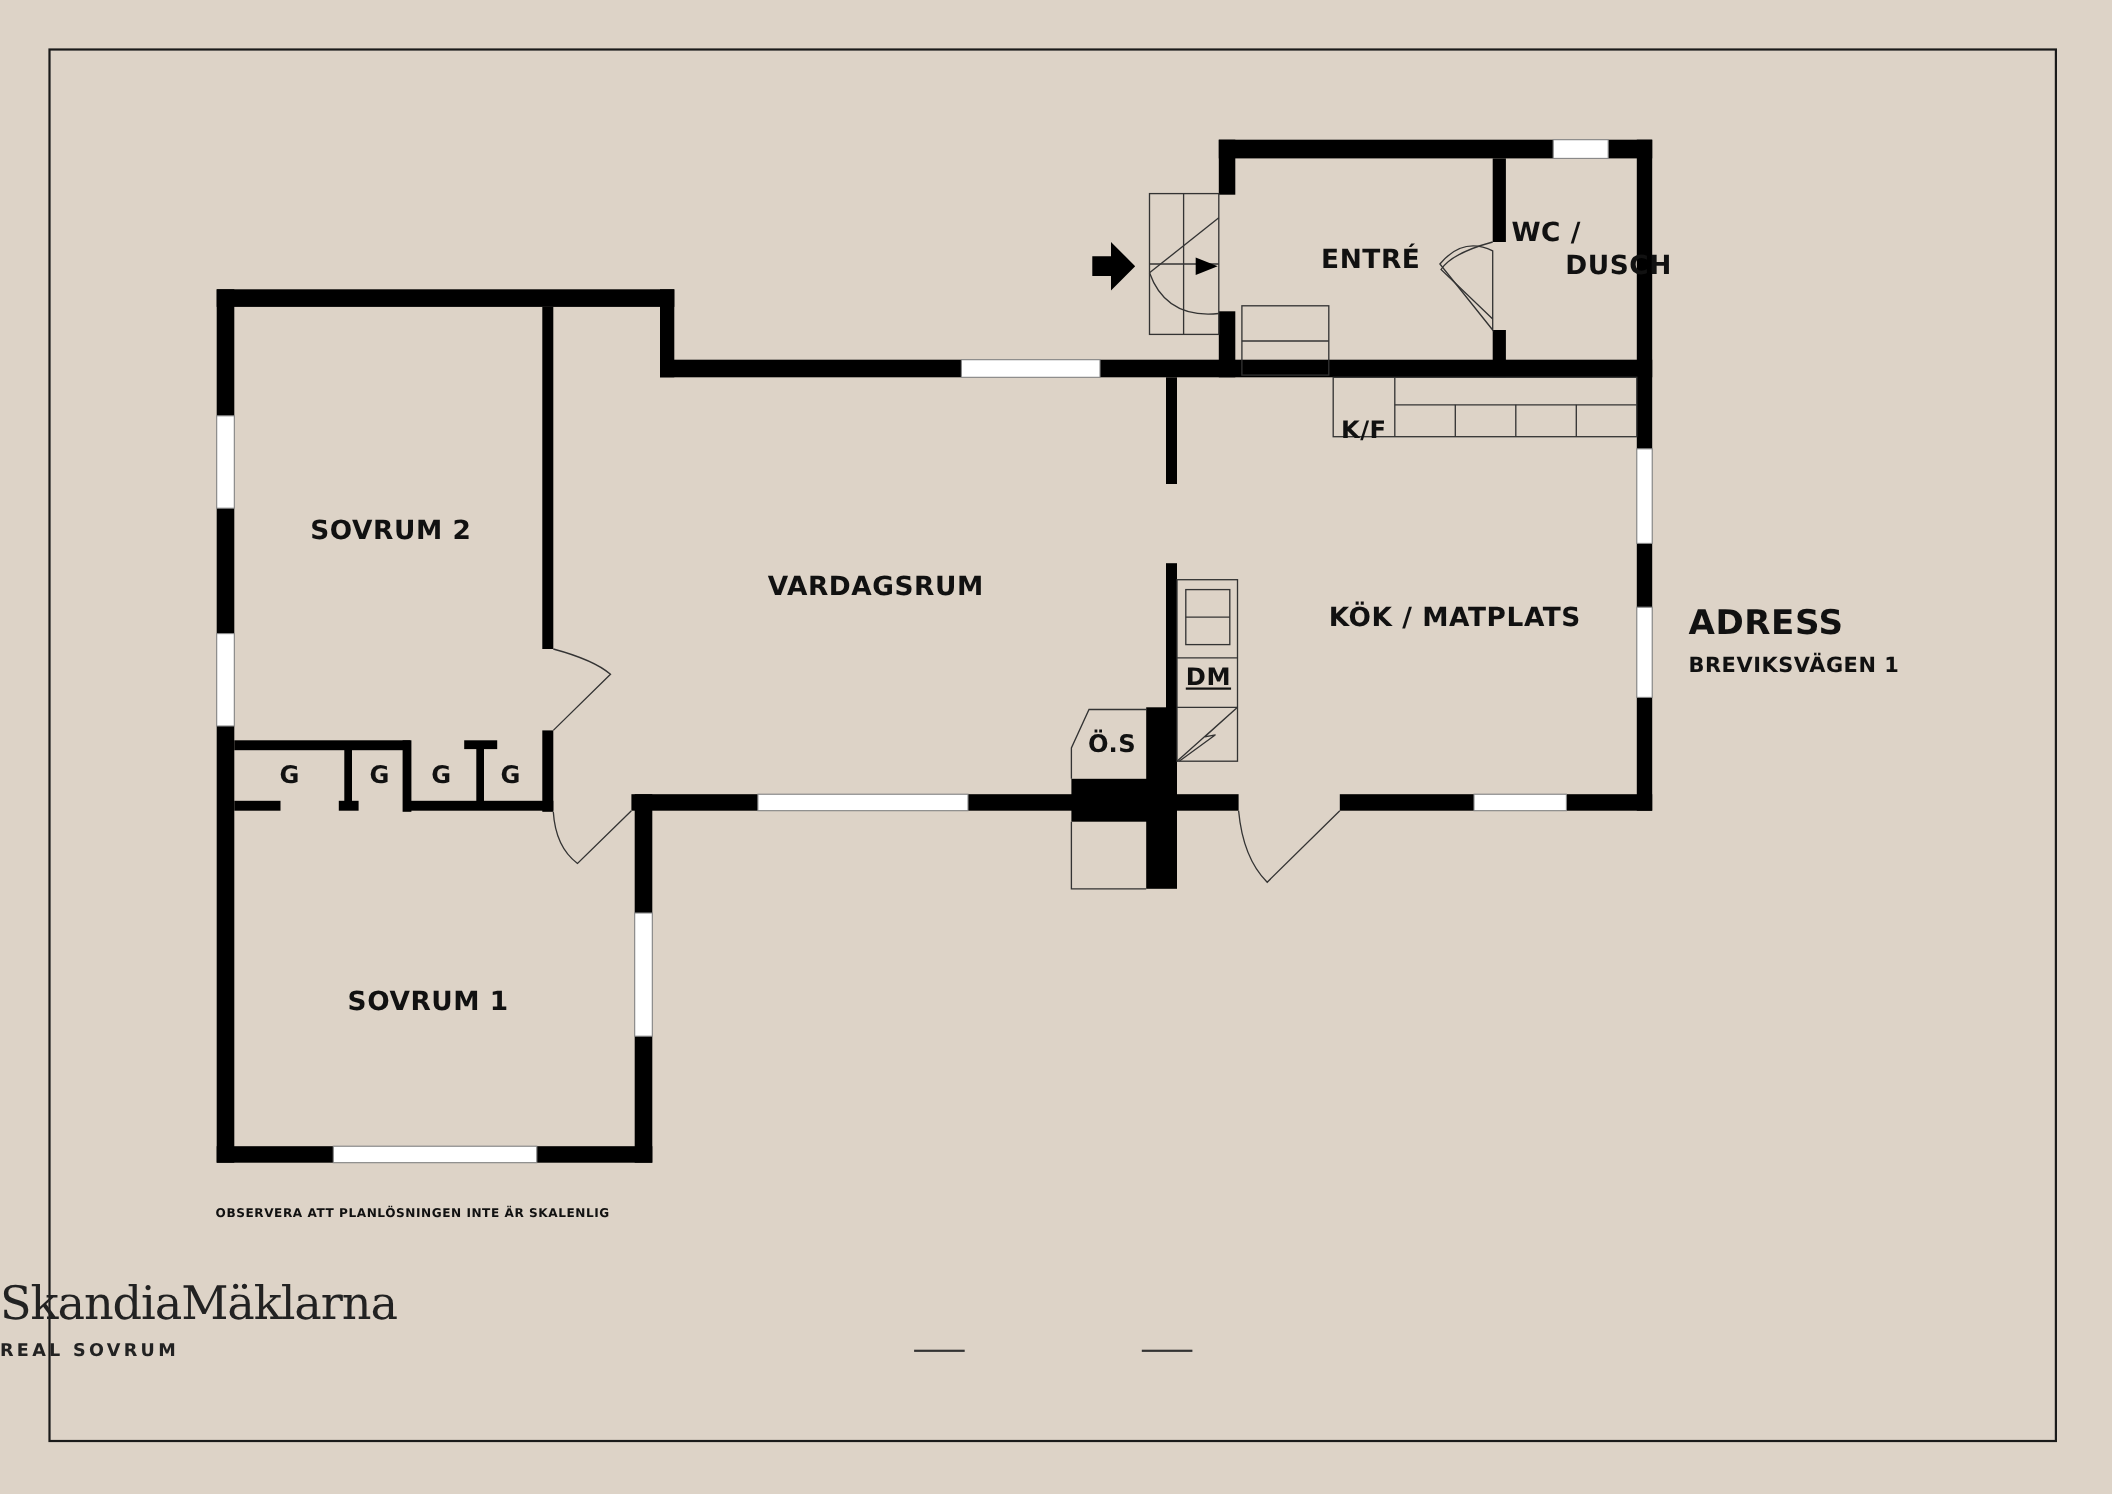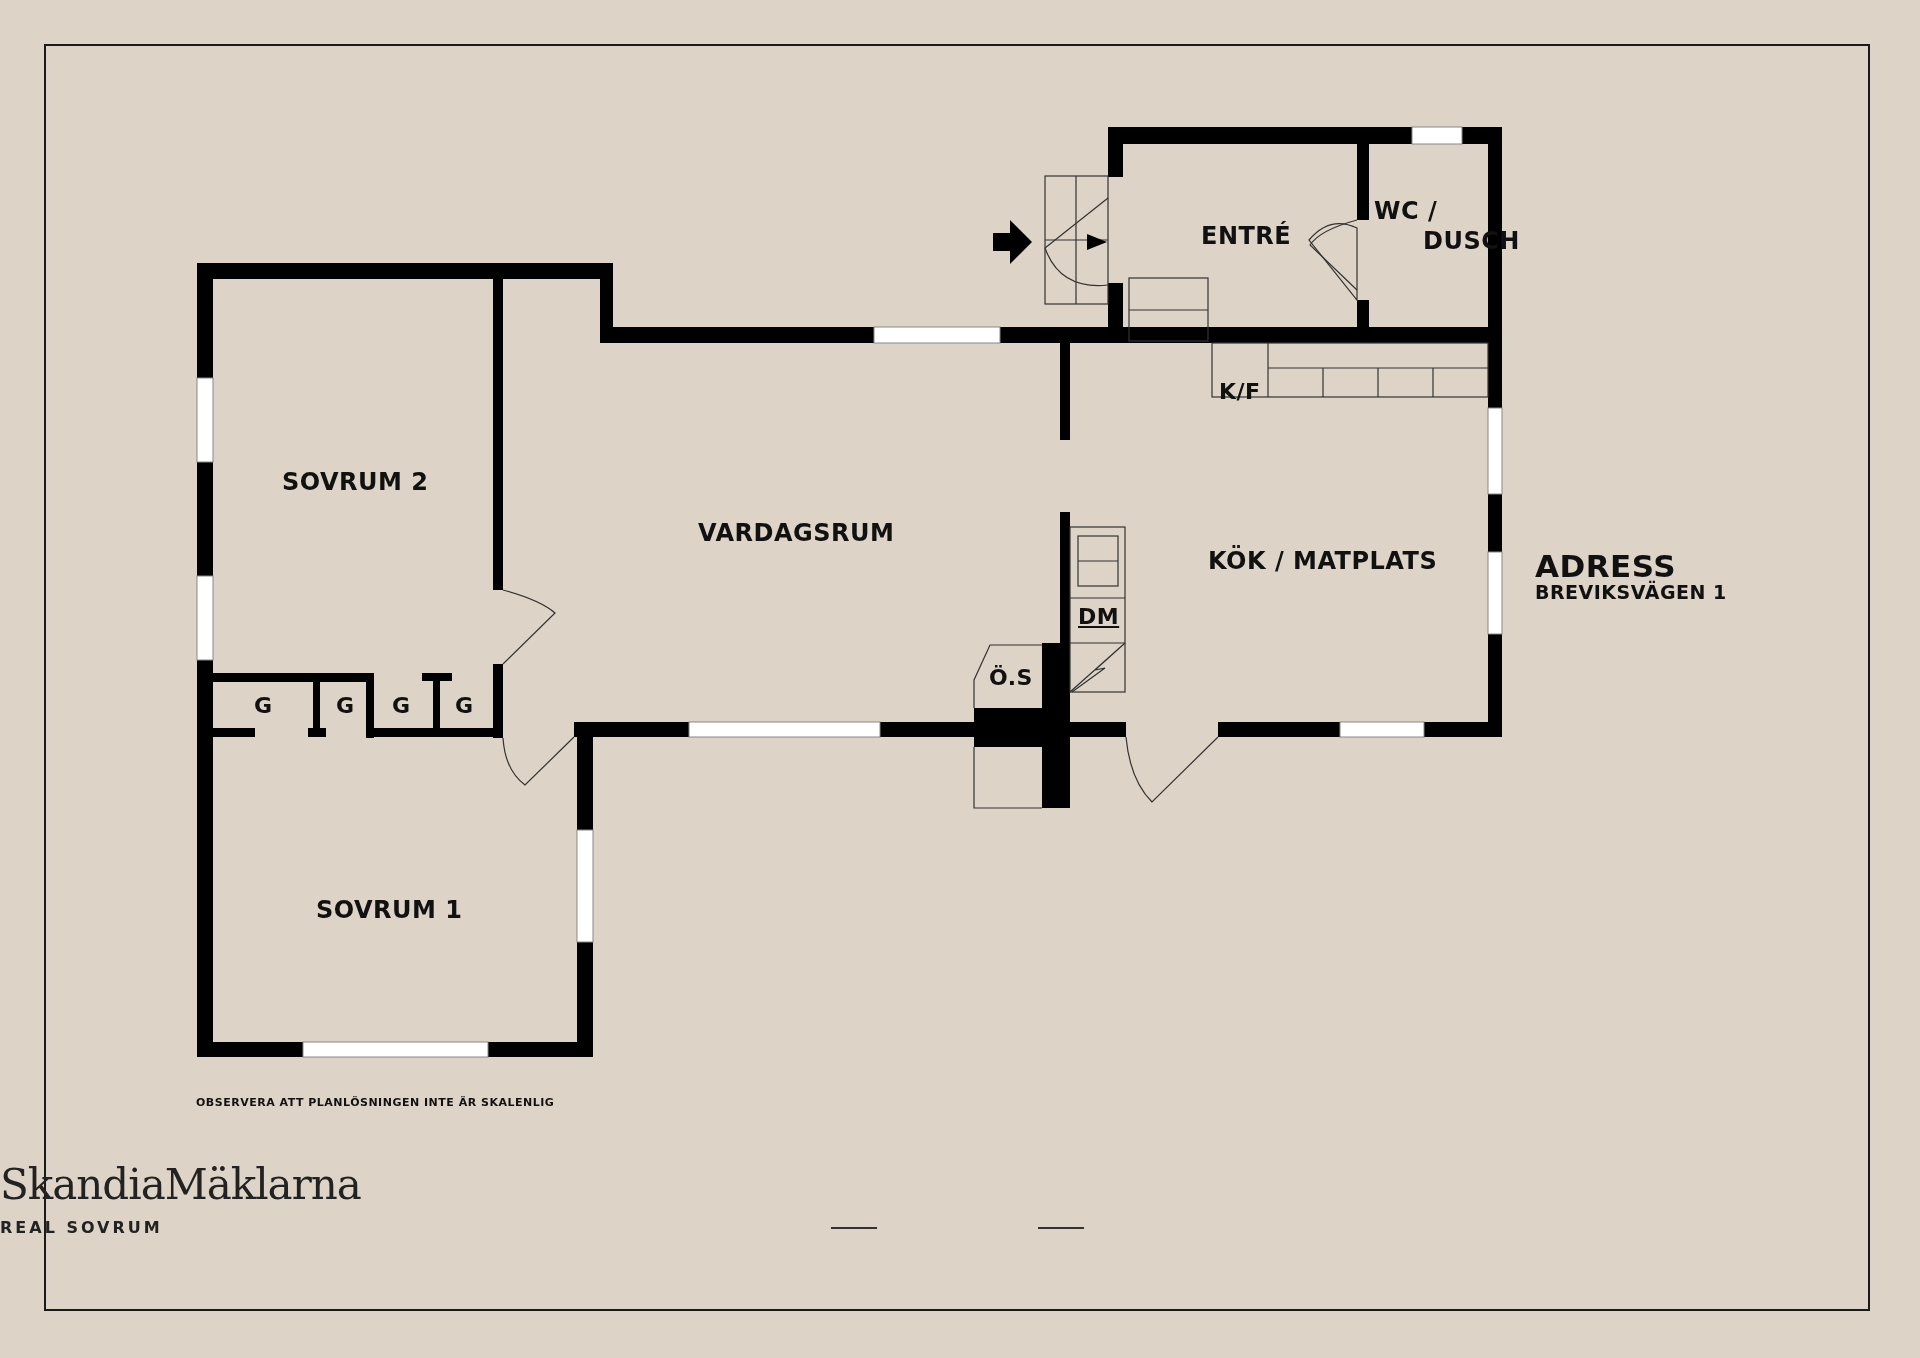--- a/index.html
+++ b/index.html
@@ -3,21 +3,21 @@
 <meta charset="utf-8">
 <style>
   html,body{margin:0;padding:0;}
   body{width:1920px;height:1358px;background:#ddd3c7;position:relative;overflow:hidden;font-family:"DejaVu Sans","Liberation Sans",sans-serif;}
   .frame{position:absolute;left:44px;top:44px;width:1826px;height:1267px;border:2px solid #1a1a1a;box-sizing:border-box;}
   svg.plan{position:absolute;left:0;top:0;}
   .lbl{position:absolute;font-weight:bold;color:#111;white-space:nowrap;letter-spacing:0.5px;}
   .room{font-size:24px;}
   .small{font-size:22px;}
   .addr-title{font-size:31px;}
-  .addr-line{font-size:19px;}
+  .addr-line{font-size:19px;margin-top:13px;}
   .note{font-size:11px;}
   .logo{position:absolute;left:0;width:1732px;text-align:left;}
   .logo-word{top:1160px;font-family:"DejaVu Serif","Liberation Serif",serif;font-size:42px;color:#222;letter-spacing:-1px;}
   .logo-sub{top:1218px;font-size:16px;font-weight:bold;color:#222;letter-spacing:3px;}
   .rule{position:absolute;top:1227px;height:2px;background:#333;width:46px;}
 </style>
 </head>
 <body>
 
 <div class="frame"></div>

